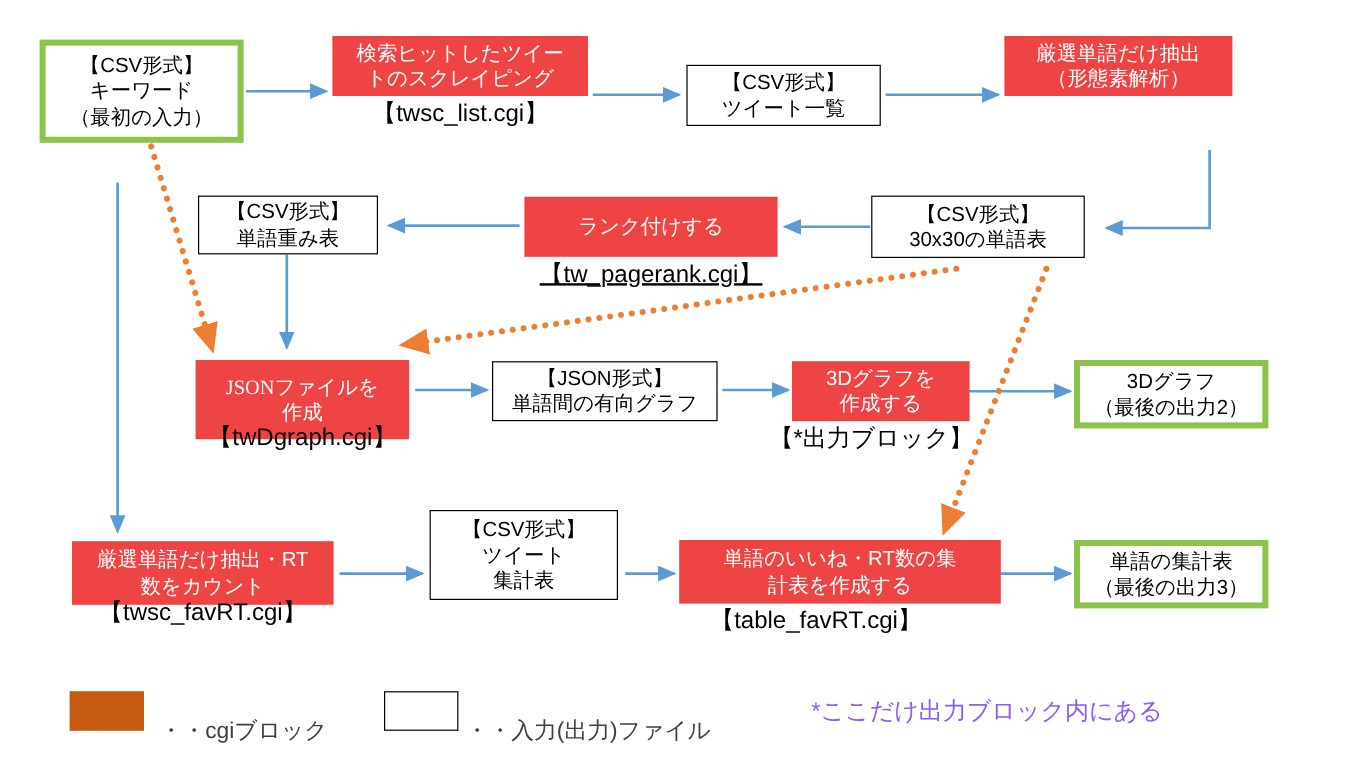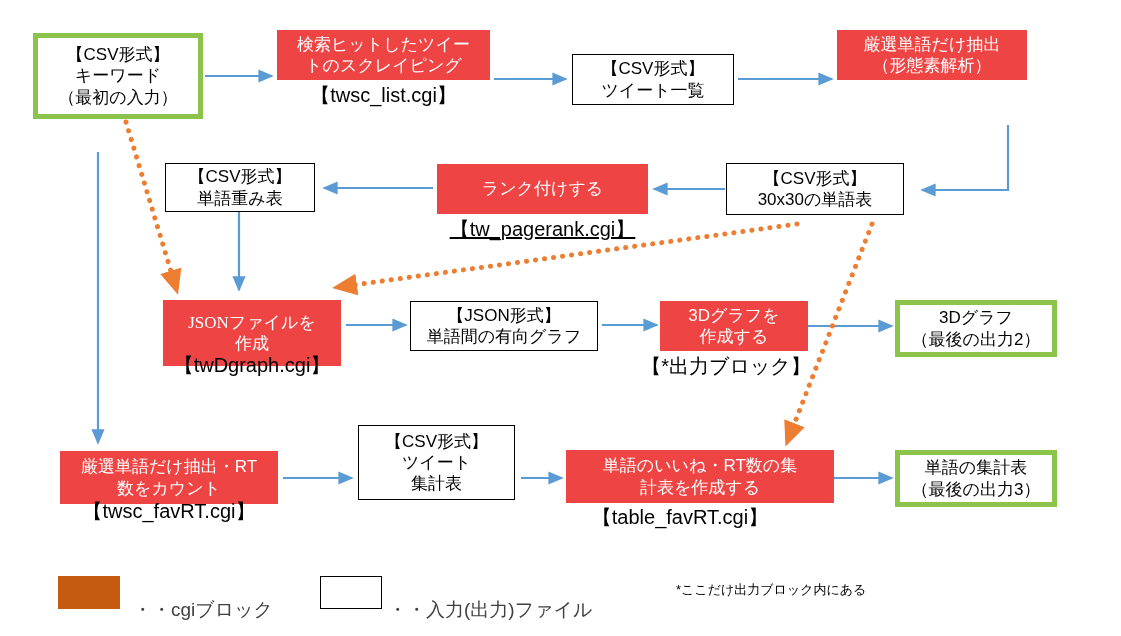--- a/index.html
+++ b/index.html
@@ -92,22 +92,22 @@
   .legend-text {
     position: absolute;
     font-size: 19px;
     color: #404040;
     white-space: nowrap;
     line-height: 1;
     margin-top: 17px;
   }
   .legend-note {
     position: absolute;
-    font-size: 13px;
-    color: #000000;
+    font-size: 20px;
+    color: #8b5cf6;
     white-space: nowrap;
     line-height: 1;
   }
 </style>
 </head>
 <body>
 
 <div id="canvas">
 
   <svg class="edges" viewBox="0 0 1121 636" xmlns="http://www.w3.org/2000/svg">

